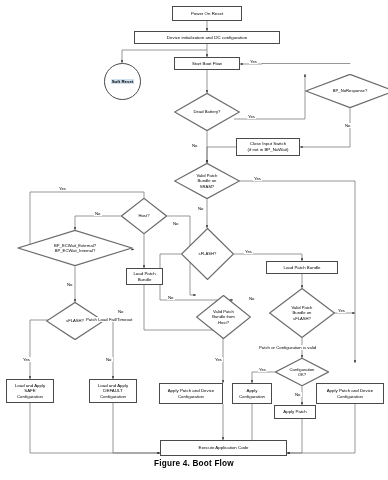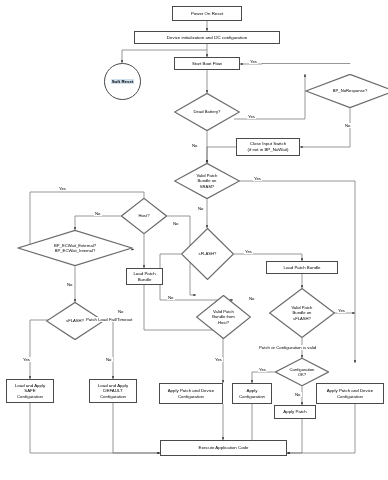--- a/index.html
+++ b/index.html
@@ -288,13 +288,14 @@
   <div class="elab" style="left:167px;top:295px;">No</div>
   <div class="elab" style="left:337px;top:308px;">Yes</div>
   <div class="elab" style="left:248px;top:296px;">No</div>
   <div class="elab" style="left:258px;top:345px;">Patch or Configuration is valid</div>
   <div class="elab" style="left:258px;top:367px;">Yes</div>
   <div class="elab" style="left:294px;top:392px;">No</div>
   <div class="elab" style="left:22px;top:357px;">Yes</div>
   <div class="elab" style="left:105px;top:357px;">No</div>
   <div class="elab" style="left:214px;top:357px;">Yes</div>
 
+  <div id="caption">Figure 4. Boot Flow</div>
 </div>
 
 </body></html>

